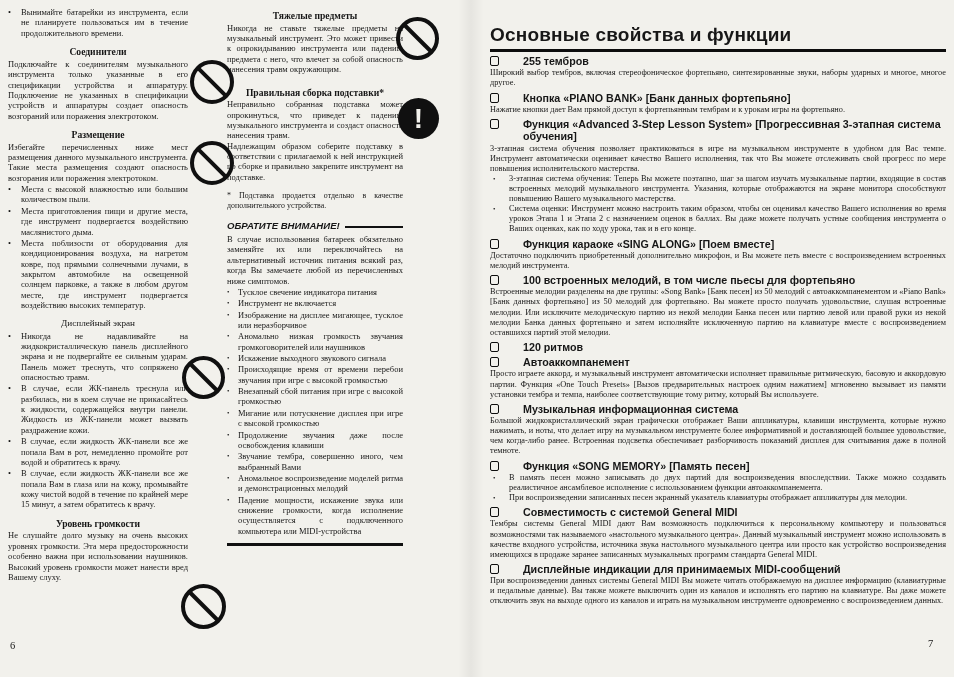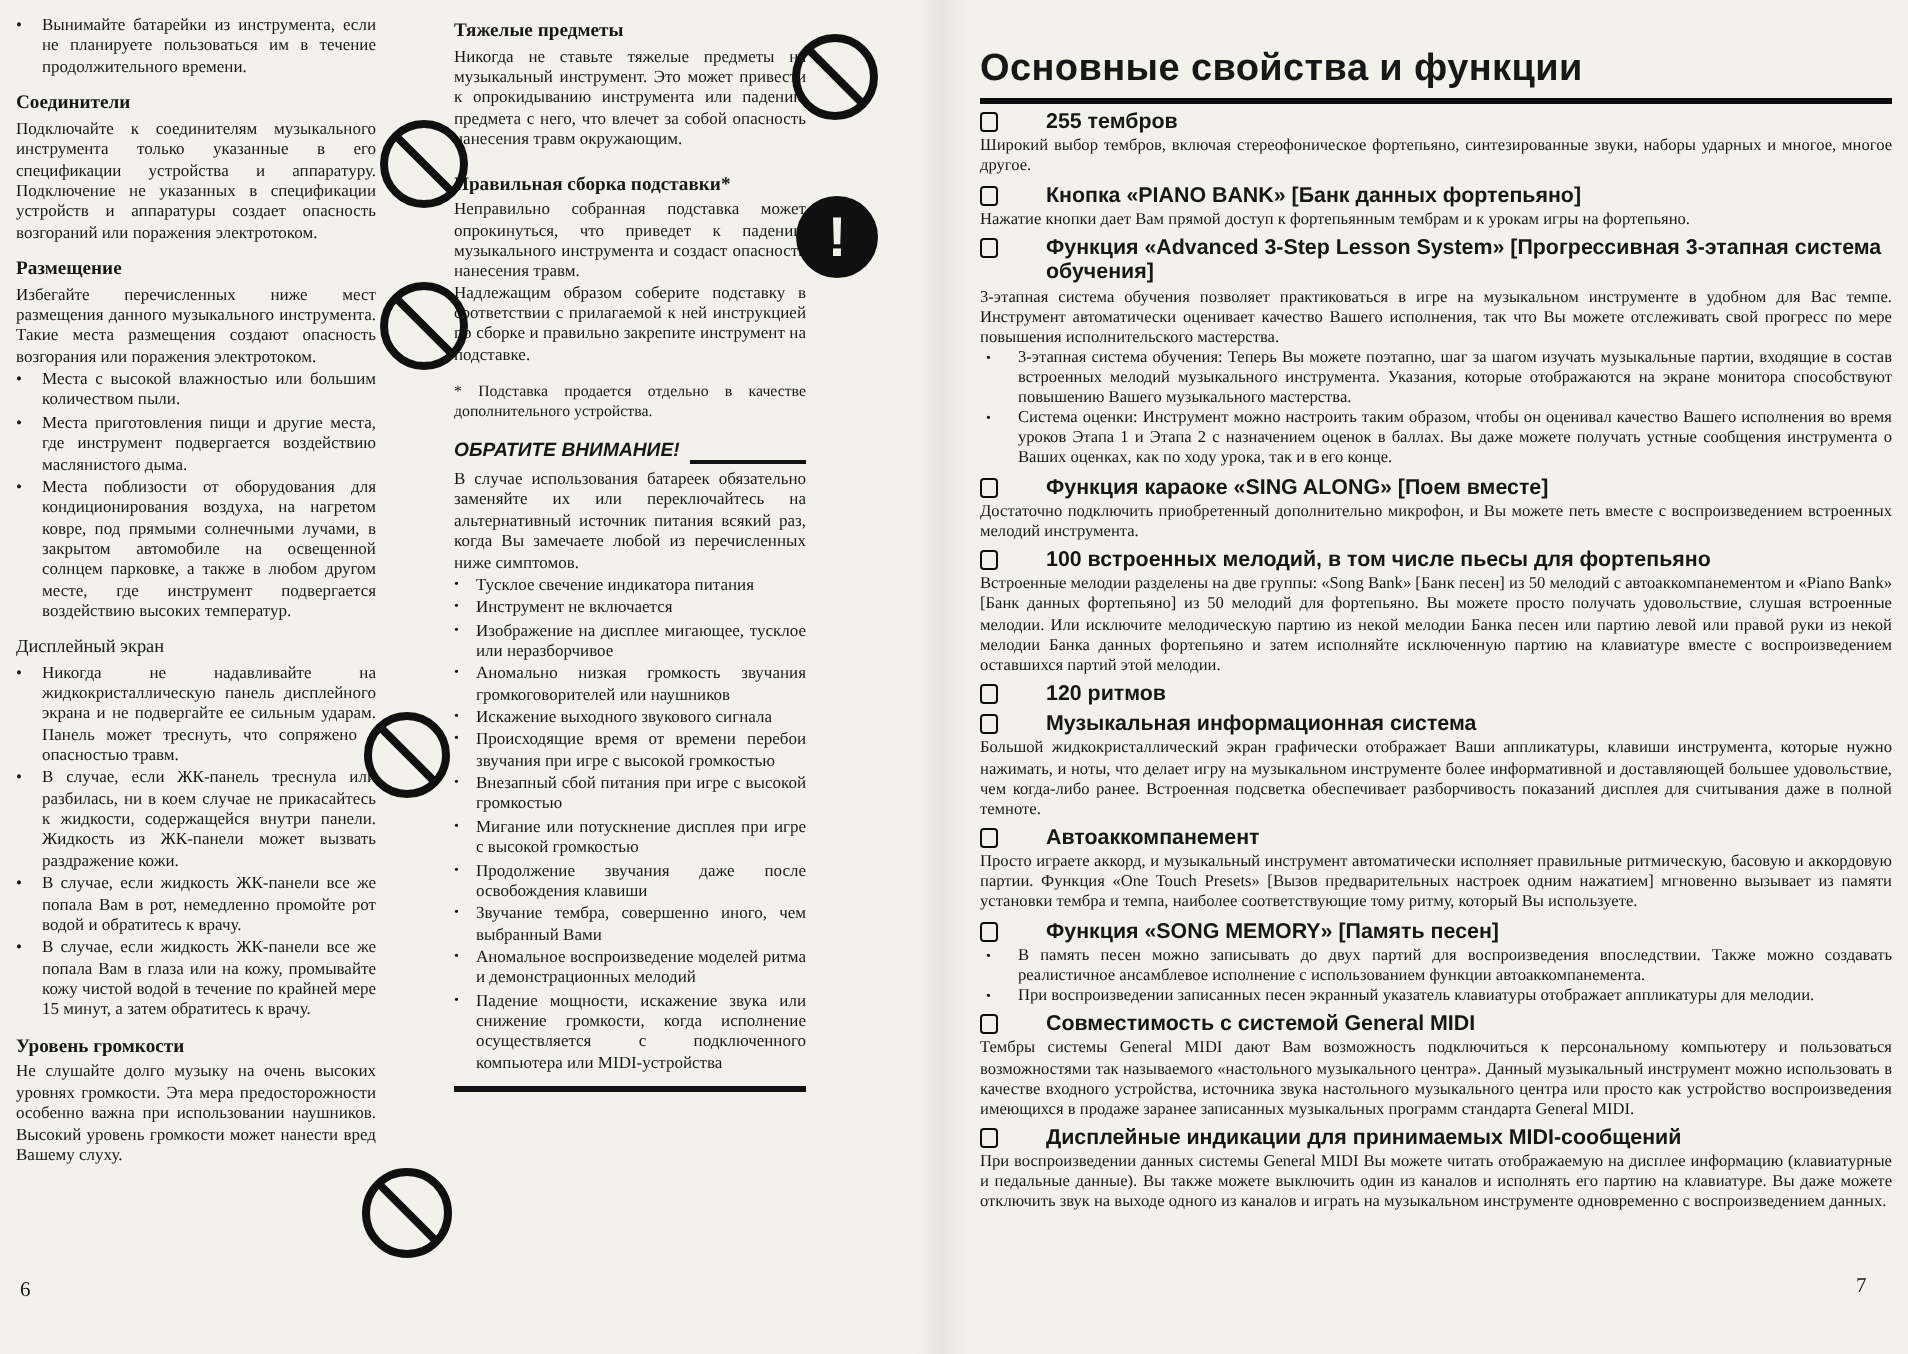--- a/index.html
+++ b/index.html
@@ -5,29 +5,29 @@
   html,body{margin:0;padding:0;background:#d8d6d0;}
   .scan{position:relative;width:954px;height:677px;background:#f2f1ec;overflow:hidden;
         font-family:"Liberation Serif", serif;color:#171717;}
   .gutter{position:absolute;left:458px;top:0;width:26px;height:677px;
           background:linear-gradient(90deg,rgba(0,0,0,0) 0%,rgba(0,0,0,0.05) 50%,rgba(0,0,0,0) 100%);}
 
   
   .col{position:absolute;text-align:justify;font-size:8.5px;line-height:1.22;}
   .col1{left:8px;top:6px;width:180px;}
   .col2{left:227px;top:10px;width:176px;}
-  .lhead{font-weight:bold;font-size:9.6px;margin:8px 0 1px 0;text-align:left;}
+  .lhead{font-weight:bold;font-size:9.6px;margin:8px 0 1px 0;text-align:center;}
   .lhead.plain{font-weight:normal;font-size:9.2px;}
   .para{margin:0;}
   .b-item{display:flex;margin:1px 0;}
   .b-mark{flex:none;width:13px;text-align:left;font-size:8.5px;}
   .b-text{flex:1;text-align:justify;}
   .footnote{font-size:7.9px;margin-top:9px;}
   .att-head{font-family:"Liberation Sans",sans-serif;font-weight:bold;font-style:italic;
-            font-size:9.6px;display:flex;align-items:flex-end;gap:5px;margin:10px 0 2px 0;}
+            font-size:9.6px;display:flex;align-items:center;gap:5px;margin:10px 0 2px 0;}
   .att-head .rule{flex:1;height:2px;background:#111;margin-top:2px;}
   .att-list .b-mark{width:11px;font-size:7px;padding-top:1px;}
   .bottom-rule{height:2.5px;background:#111;margin-top:7px;}
   .pagenum{position:absolute;font-size:10.5px;}
   .pn6{left:10px;top:640px;}
   .pn7{left:928px;top:638px;}
 
   
   .icon{position:absolute;}
   .no-sign{border-radius:50%;border:4px solid #101010;box-sizing:border-box;}
@@ -234,31 +234,31 @@
     <div class="r-sec">
       <div class="r-head">
           <span class="cb"></span>
           <span>120 ритмов</span>
         </div>
     </div>
 
     <div class="r-sec">
       <div class="r-head">
           <span class="cb"></span>
+          <span>Автоаккомпанемент</span>
+        </div>
+      <div class="r-body">Просто играете аккорд, и музыкальный инструмент автоматически исполняет правильные ритмическую, басовую и аккордовую партии. Функция «One Touch Presets» [Вызов предварительных настроек одним нажатием] мгновенно вызывает из памяти установки тембра и темпа, наиболее соответствующие тому ритму, который Вы используете.</div>
+    </div>
+
+    <div class="r-sec">
+      <div class="r-head">
+          <span class="cb"></span>
           <span>Музыкальная информационная система</span>
         </div>
       <div class="r-body">Большой жидкокристаллический экран графически отображает Ваши аппликатуры, клавиши инструмента, которые нужно нажимать, и ноты, что делает игру на музыкальном инструменте более информативной и доставляющей большее удовольствие, чем когда-либо ранее. Встроенная подсветка обеспечивает разборчивость показаний дисплея для считывания даже в полной темноте.</div>
-    </div>
-
-    <div class="r-sec">
-      <div class="r-head">
-          <span class="cb"></span>
-          <span>Автоаккомпанемент</span>
-        </div>
-      <div class="r-body">Просто играете аккорд, и музыкальный инструмент автоматически исполняет правильные ритмическую, басовую и аккордовую партии. Функция «One Touch Presets» [Вызов предварительных настроек одним нажатием] мгновенно вызывает из памяти установки тембра и темпа, наиболее соответствующие тому ритму, который Вы используете.</div>
     </div>
 
     <div class="r-sec">
       <div class="r-head">
           <span class="cb"></span>
           <span>Функция «SONG MEMORY» [Память песен]</span>
         </div>
       <div class="r-bul">
           <span class="b-mark">•</span>
           <span class="b-text">В память песен можно записывать до двух партий для воспроизведения впоследствии. Также можно создавать реалистичное ансамблевое исполнение с использованием функции автоаккомпанемента.</span>

